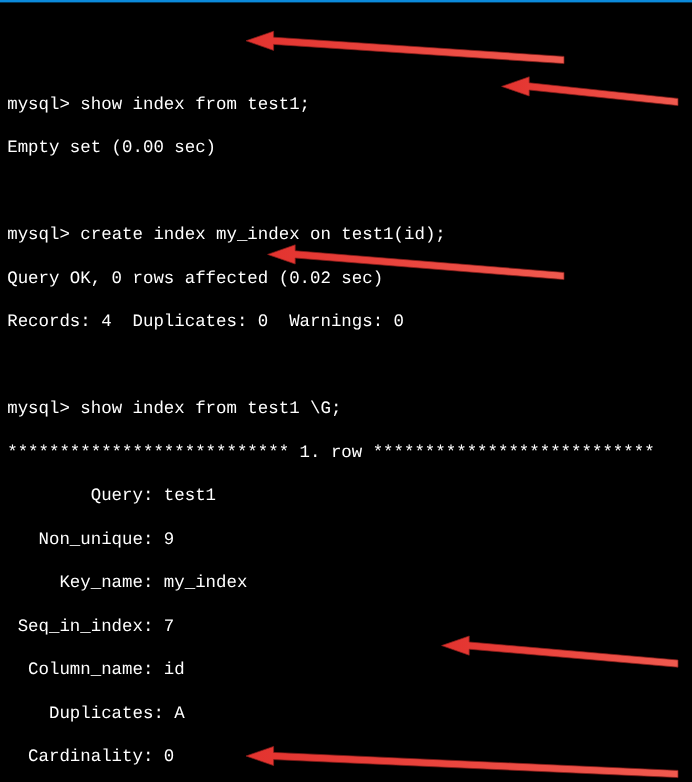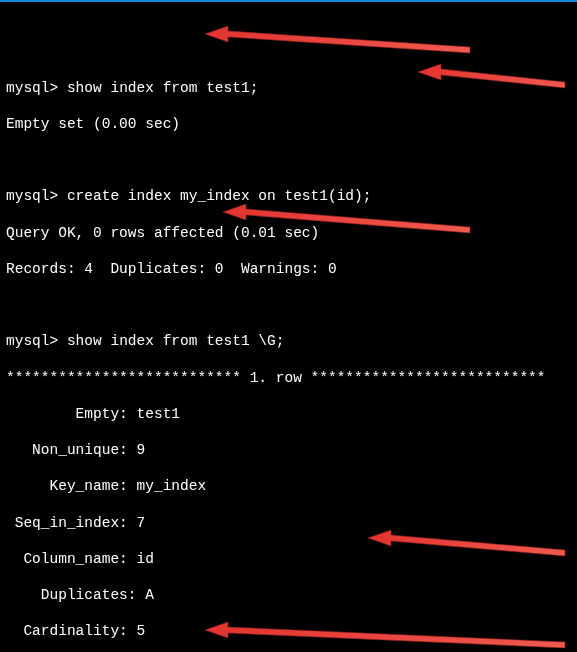--- a/index.html
+++ b/index.html
@@ -26,32 +26,32 @@
 </style>
 </head>
 <body>
 
 
 
 <span class="line"><span>mysql&gt;</span> <span>show index from test1;</span></span>
 <span class="line">Empty set (0.00 sec)</span>
 <span class="line"> </span>
 <span class="line"><span>mysql&gt;</span> <span>create index my_index on test1(id);</span></span>
-<span class="line">Query OK, 0 rows affected (0.01 sec)</span>
+<span class="line">Query OK, 0 rows affected (0.02 sec)</span>
 <span class="line">Records: 4  Duplicates: 0  Warnings: 0</span>
 <span class="line"> </span>
 <span class="line"><span>mysql&gt;</span> <span>show index from test1 \G;</span></span>
 <span class="line">*************************** 1. row ***************************</span>
-<span class="line">        Empty: test1</span>
+<span class="line">        Query: test1</span>
 <span class="line">   Non_unique: 9</span>
 <span class="line">     Key_name: my_index</span>
 <span class="line"> Seq_in_index: 7</span>
 <span class="line">  Column_name: id</span>
 <span class="line">    Duplicates: A</span>
-<span class="line">  Cardinality: 5</span>
+<span class="line">  Cardinality: 0</span>
 
 
 
 
 
 
 
 
 
 

